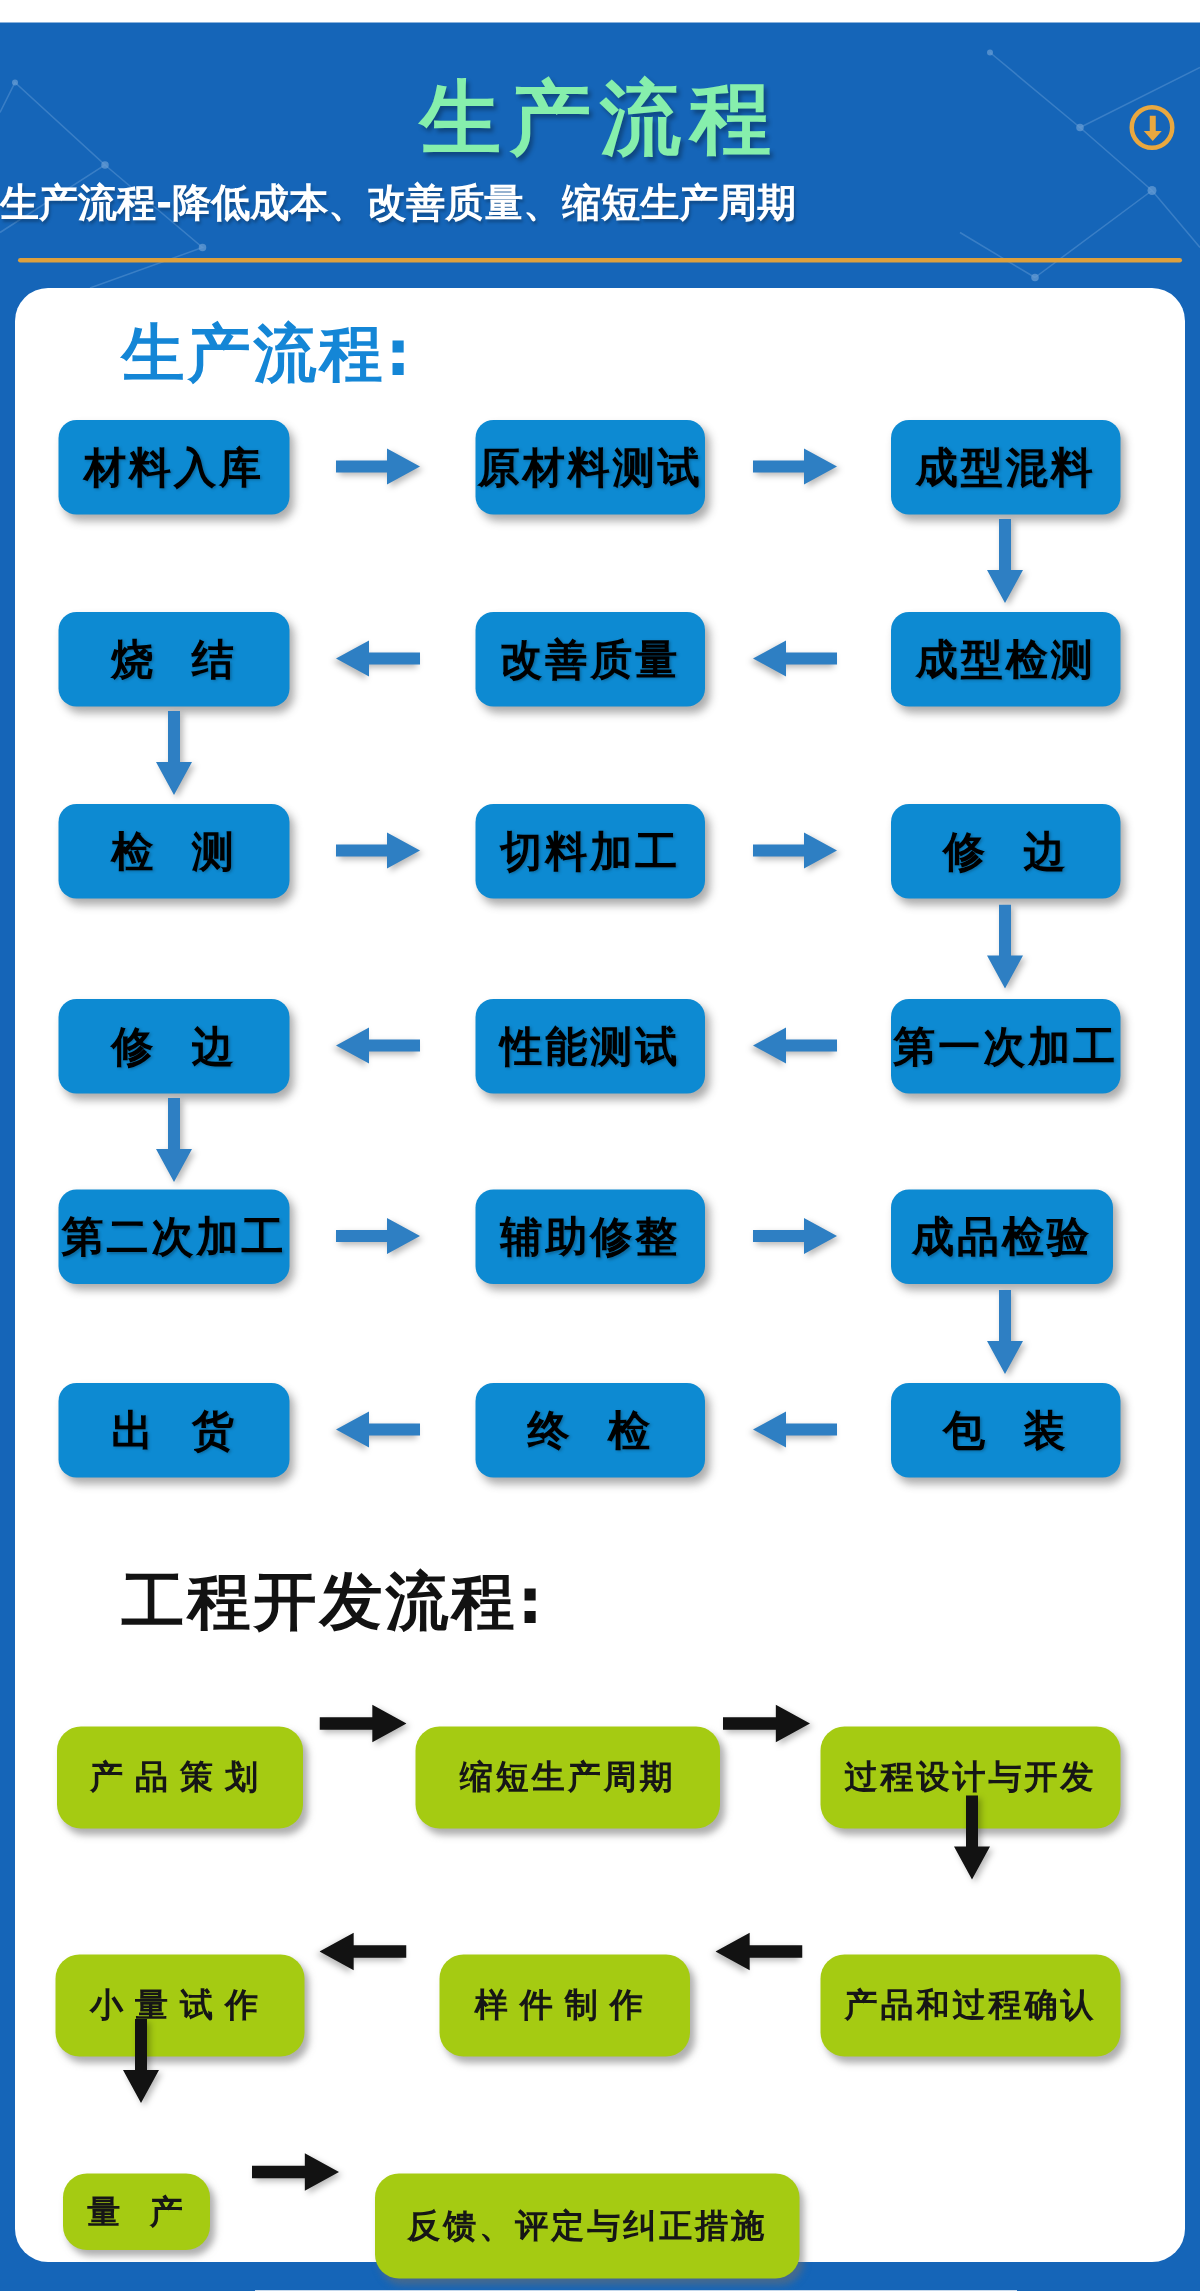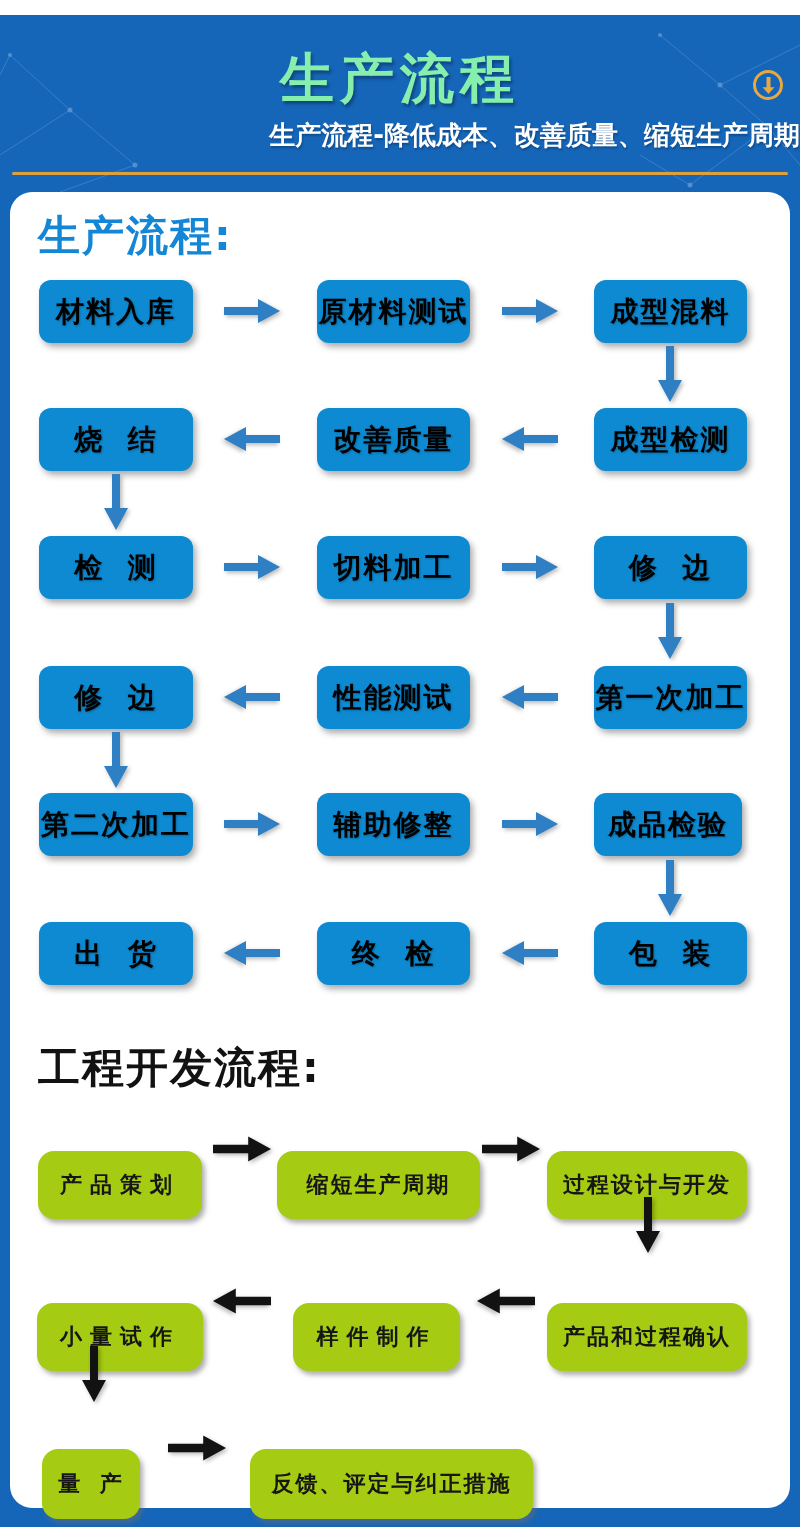--- a/index.html
+++ b/index.html
@@ -4,30 +4,30 @@
 <style>
   html,body{margin:0;padding:0;}
   body{font-family:"DejaVu Sans","Liberation Sans",sans-serif;}
   .page{position:relative;width:800px;height:1527px;background:#1565b8;overflow:hidden;}
   .top-strip{position:absolute;left:0;top:0;width:800px;height:15px;background:#ffffff;}
   .header{position:absolute;left:0;top:15px;width:800px;height:177px;}
   .constellation{position:absolute;left:0;top:0;width:800px;height:177px;opacity:.45;}
   .hd-title{position:absolute;left:0;top:28px;width:800px;text-align:center;
     font-size:54px;font-weight:800;color:#86efac;letter-spacing:6px;
     text-shadow:2px 3px 3px rgba(0,0,0,.30);}
-  .hd-sub{position:absolute;left:0;top:103px;width:800px;text-align:right;
+  .hd-sub{position:absolute;left:0;top:103px;width:800px;text-align:left;
     font-size:26px;font-weight:700;color:#ffffff;text-shadow:1px 2px 2px rgba(0,0,0,.25);}
   .gold-line{position:absolute;left:12px;top:157px;width:776px;height:3px;
     background:#dda03d;border-radius:2px;}
   .dl-icon{position:absolute;left:753px;top:55px;width:30px;height:30px;border-radius:50%;
     border:3px solid #e9a83f;box-sizing:border-box;display:flex;align-items:center;justify-content:center;
     cursor:pointer;}
   .dl-icon svg{width:13px;height:17px;}
   .panel{position:absolute;left:10px;top:192px;width:780px;height:1316px;background:#ffffff;border-radius:22px;}
-  .sec-head{position:absolute;font-size:42px;font-weight:800;letter-spacing:2px;white-space:pre;}
+  .sec-head{position:absolute;font-size:42px;font-weight:800;letter-spacing:2px;white-space:pre;margin-left:43px;}
   .sec-head.blue{left:38px;top:208px;color:#1486d6;}
   .sec-head.black{left:38px;top:1040px;color:#121212;}
   .fbox{position:absolute;height:63px;background:#0d8ad2;border-radius:12px;
     box-shadow:3px 4px 6px rgba(70,70,70,.45);
     display:flex;align-items:center;justify-content:center;
     color:#000000;font-size:28px;font-weight:600;letter-spacing:2px;
     white-space:pre;word-spacing:12px;text-shadow:1px 1px 2px rgba(0,0,0,.25);}
   .gbox{position:absolute;background:#a5cb12;border-radius:16px;
     box-shadow:3px 4px 5px rgba(110,110,110,.55);
     display:flex;align-items:center;justify-content:center;
@@ -185,18 +185,18 @@
     </svg>
   <div class="gbox" style="left:293px;top:1267px;width:167px;height:68px;letter-spacing:8px">样件制作</div>
   <svg class="ar k flip" style="left:477px;top:1287px" width="58" height="28" viewBox="0 0 56 26">
       <use href="#arr-r"></use>
     </svg>
   <div class="gbox" style="left:547px;top:1267px;width:200px;height:68px">产品和过程确认</div>
   <svg class="ar k" style="left:81px;top:1345px" width="26" height="58" viewBox="0 0 26 56">
       <use href="#arr-d"></use>
     </svg>
 
-  <div class="gbox" style="left:42px;top:1413px;width:98px;height:70px">量 产</div>
+  <div class="gbox" style="left:42px;top:1413px;width:98px;height:51px">量 产</div>
   <svg class="ar k" style="left:168px;top:1434px" width="58" height="28" viewBox="0 0 56 26">
       <use href="#arr-r"></use>
     </svg>
   <div class="gbox" style="left:250px;top:1413px;width:283px;height:70px">反馈、评定与纠正措施</div>
 </div>
 
 </body></html>

